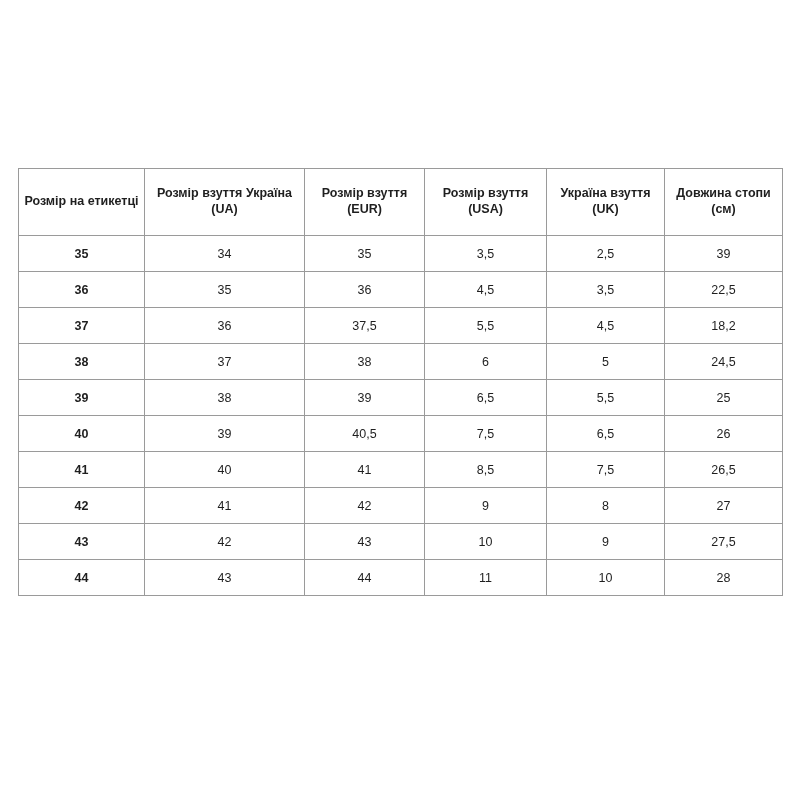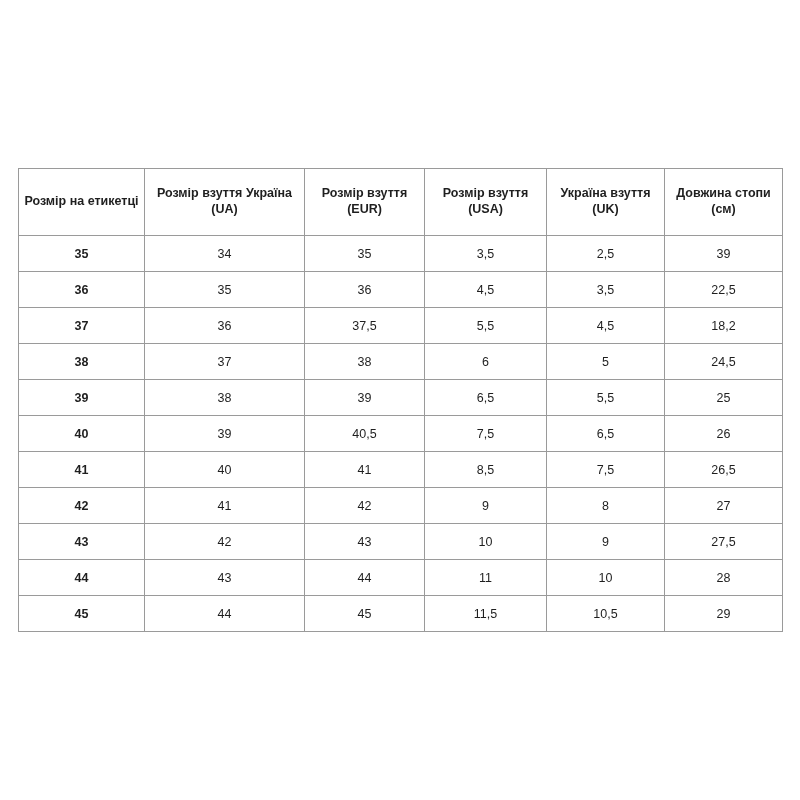--- a/index.html
+++ b/index.html
@@ -151,23 +151,15 @@
         <td>27,5</td>
       </tr>
       <tr>
         <td class="label-col">44</td>
         <td>43</td>
         <td>44</td>
         <td>11</td>
         <td>10</td>
         <td>28</td>
       </tr>
-      <tr>
-        <td class="label-col">45</td>
-        <td>44</td>
-        <td>45</td>
-        <td>11,5</td>
-        <td>10,5</td>
-        <td>29</td>
-      </tr>
     </tbody>
   </table>
 </div>
 
 </body></html>

